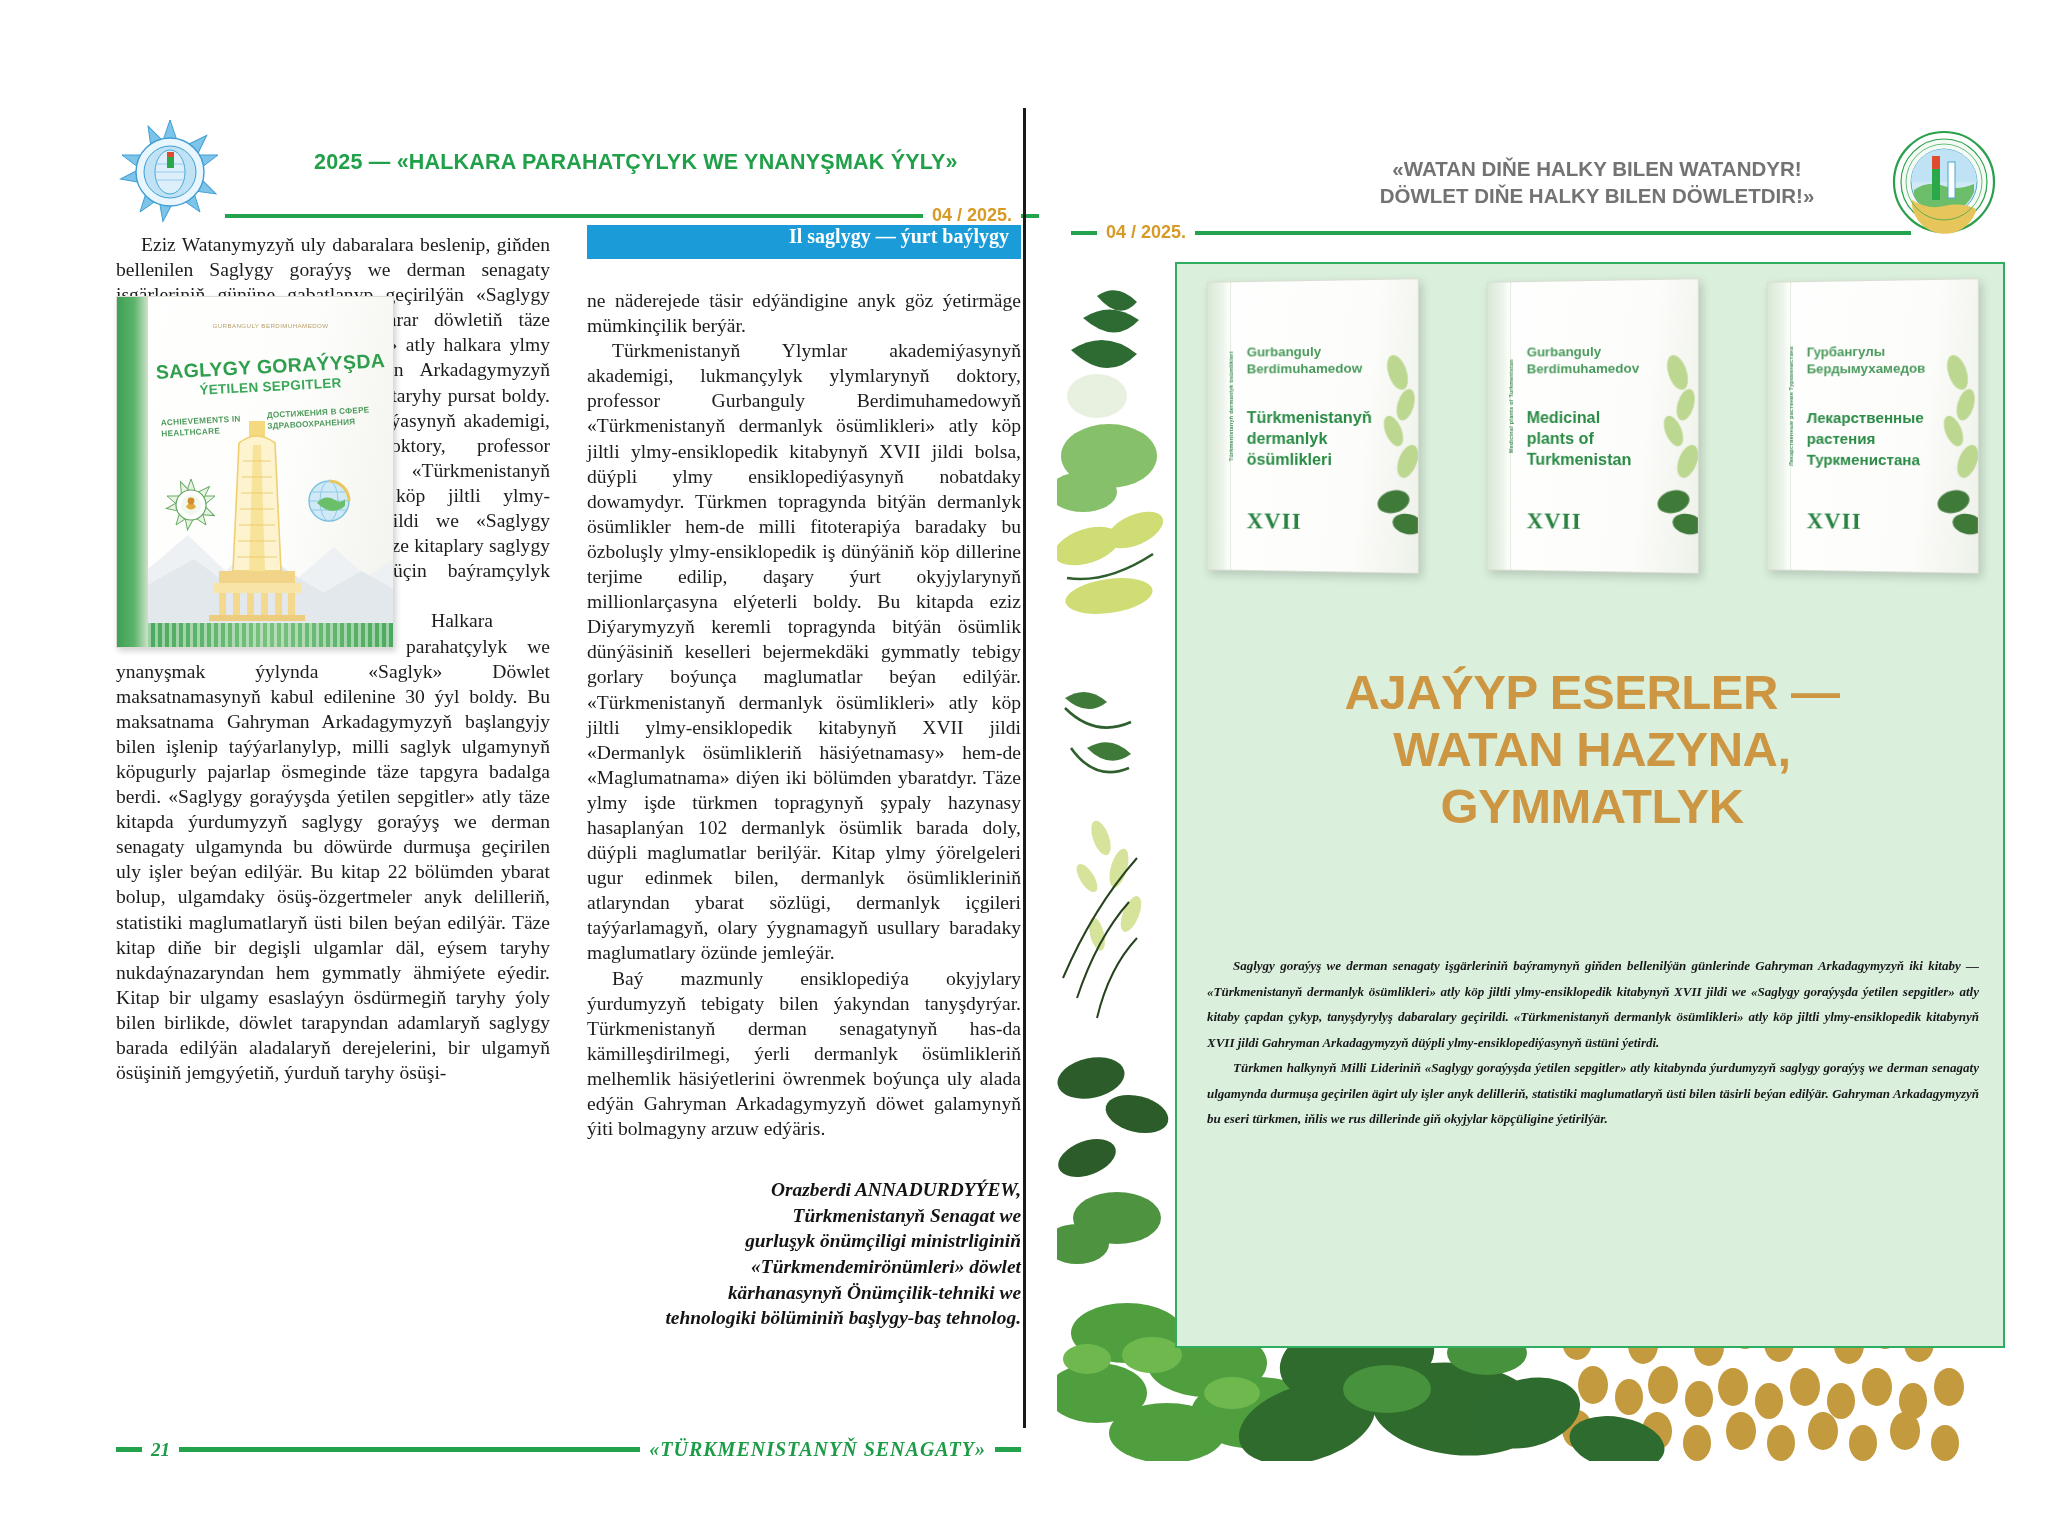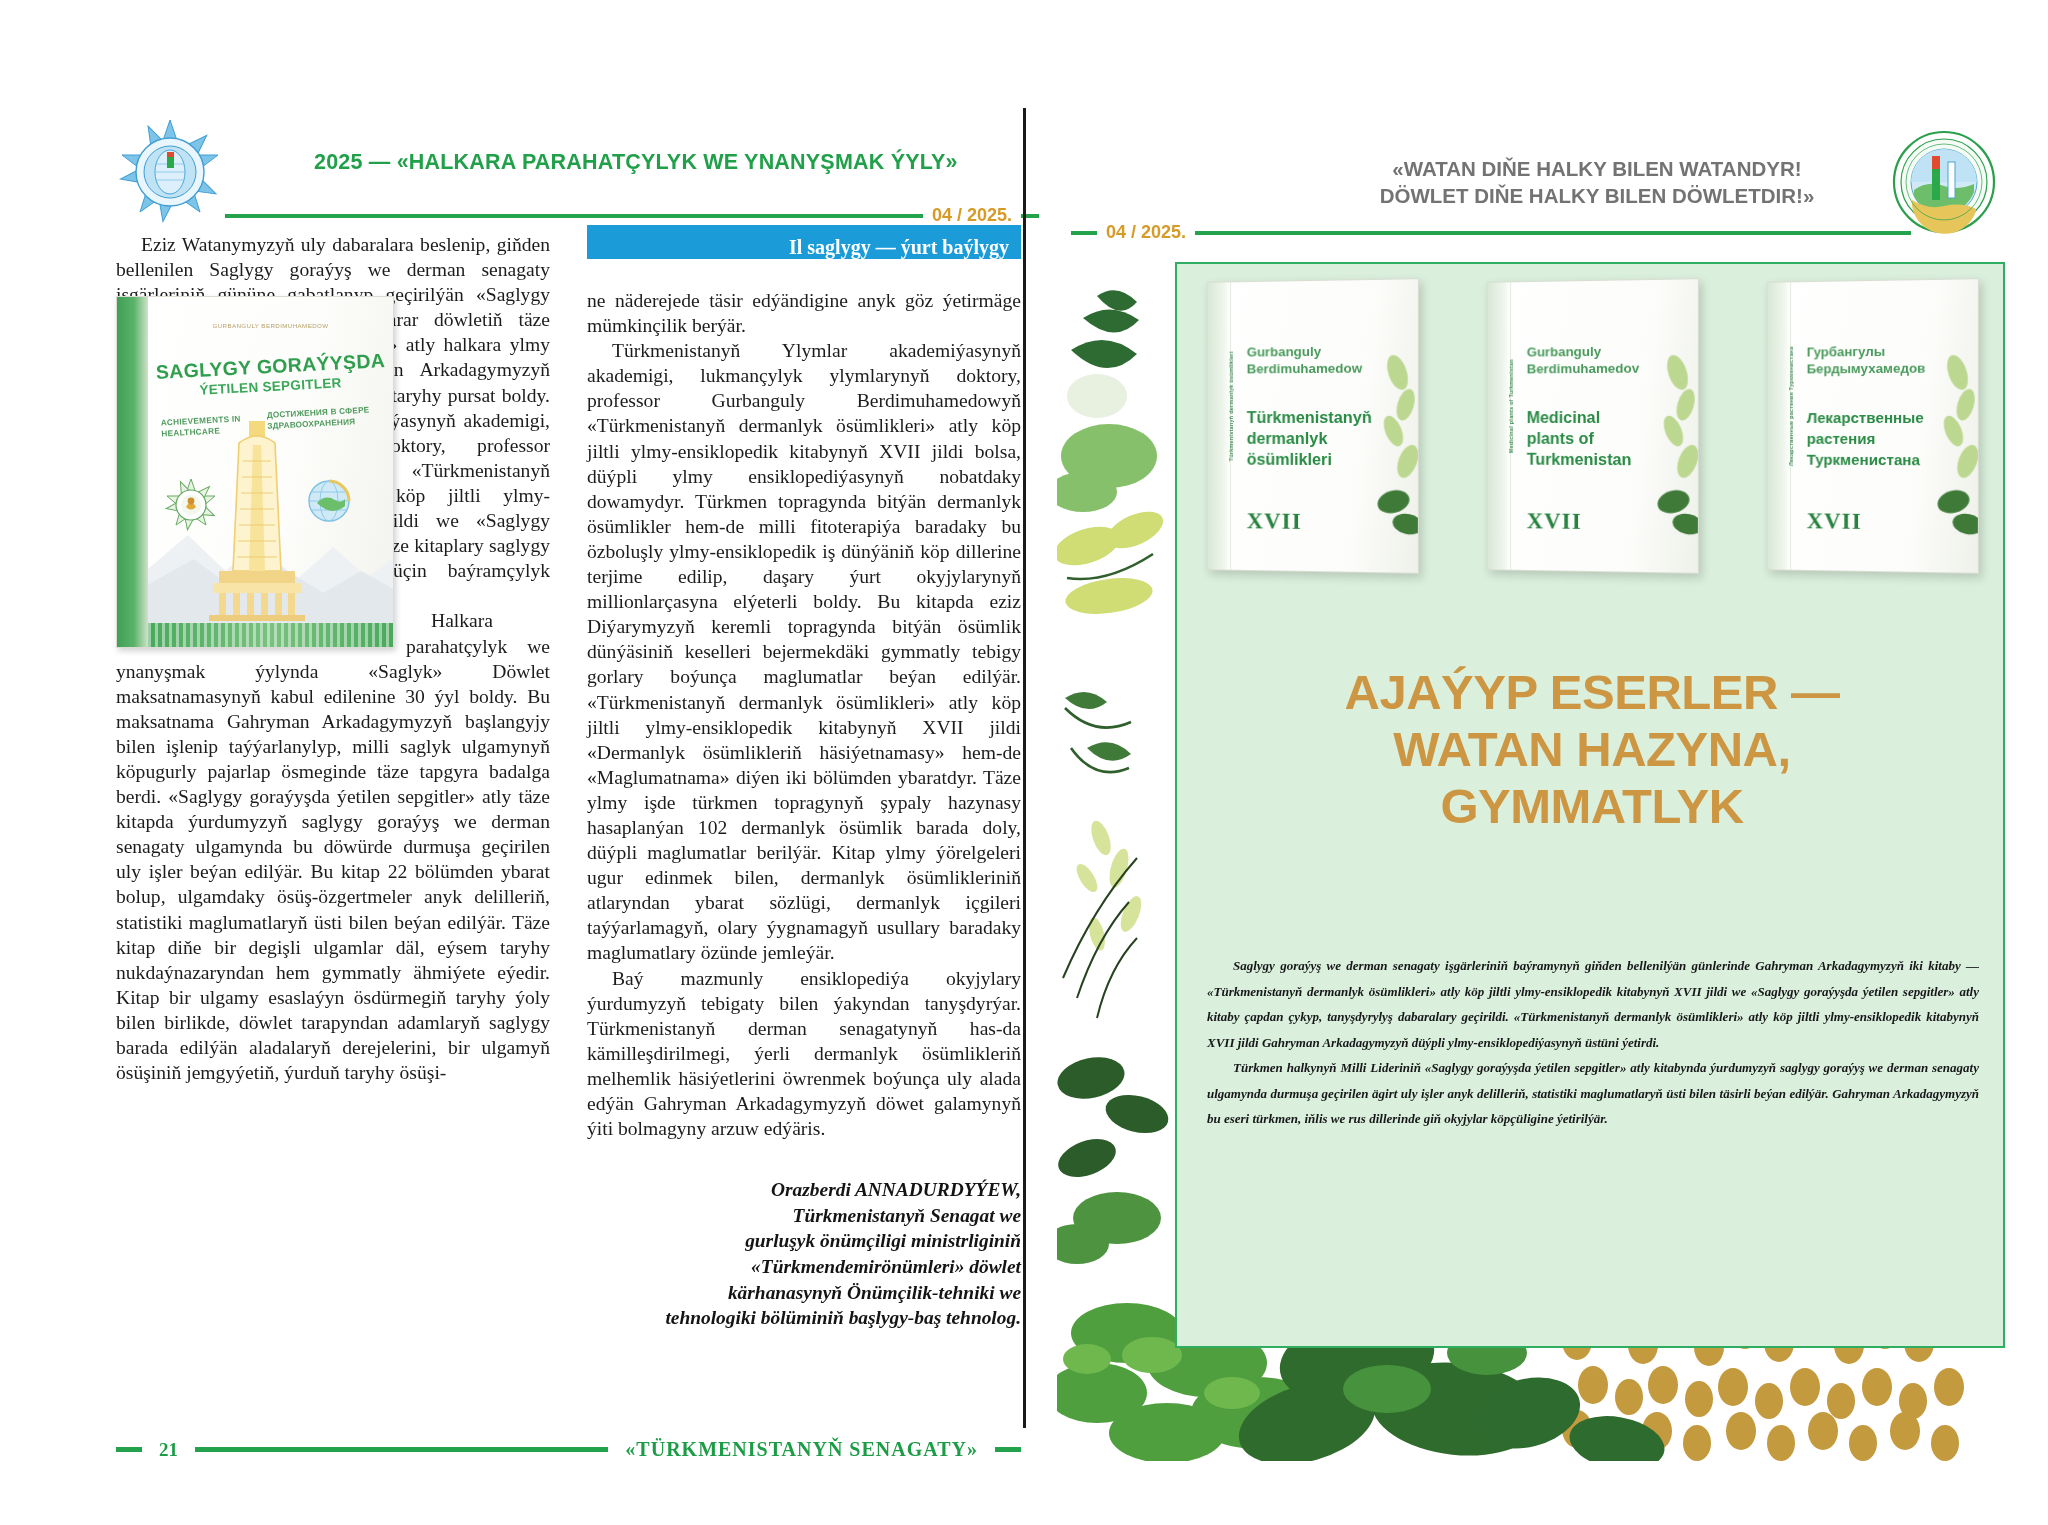--- a/index.html
+++ b/index.html
@@ -51,21 +51,21 @@
     font-size: 19.6px; line-height: 25.1px; color: #1c1c1c;
     text-align: justify; text-justify: inter-word;
     hyphens: manual; -webkit-hyphens: manual;
   }
   .body-txt p { text-indent: 25px; margin: 0; }
   .body-txt p.noind { text-indent: 0; }
 
   
   .blue-banner {
     position: absolute; left: 471px; top: -7px; width: 434px; height: 34px;
-    background: #1b9cd9; display: flex; align-items: flex-end; justify-content: flex-end;
+    background: #1b9cd9; display: flex; align-items: flex-start; justify-content: flex-end;
     padding-right: 12px;
   }
   .blue-banner span {
     color: #fff; font-weight: bold; font-size: 20px; font-family: "Liberation Serif", serif;
   }
 
   
   .bookfloat {
     float: left; width: 278px; height: 352px; margin: 3px 12px 4px 0; shape-outside: margin-box;
   }
@@ -219,22 +219,23 @@
     position: absolute; left: 18px; top: 278px; width: 118px; height: 1000px;
     overflow: hidden;
   }
   .strip-bottom {
     position: absolute; left: 18px; bottom: 64px; width: 948px; height: 168px;
     overflow: hidden;
   }
 
   
   .footer {
-    position: absolute; bottom: 64px; display: flex; align-items: center; gap: 17px;
+    position: absolute; bottom: 64px; display: flex; align-items: center; gap: 9px;
     font-family: "Liberation Serif", serif;
+    font-style: italic;
   }
   .footer .bar { height: 5px; background: #22a24b; }
   .footer .nub { width: 26px; }
   .footer .num { font-weight: bold; font-size: 19px; color: #1c9c46; }
   .footer .mag { font-weight: bold; font-size: 20px; color: #1c9c46; letter-spacing: 1px; white-space: nowrap; }
   .f-left  { left: 88px; width: 905px; }
   .f-left .bar.long { flex: 1 1 auto; }
 </style>
 </head>
 <body>

